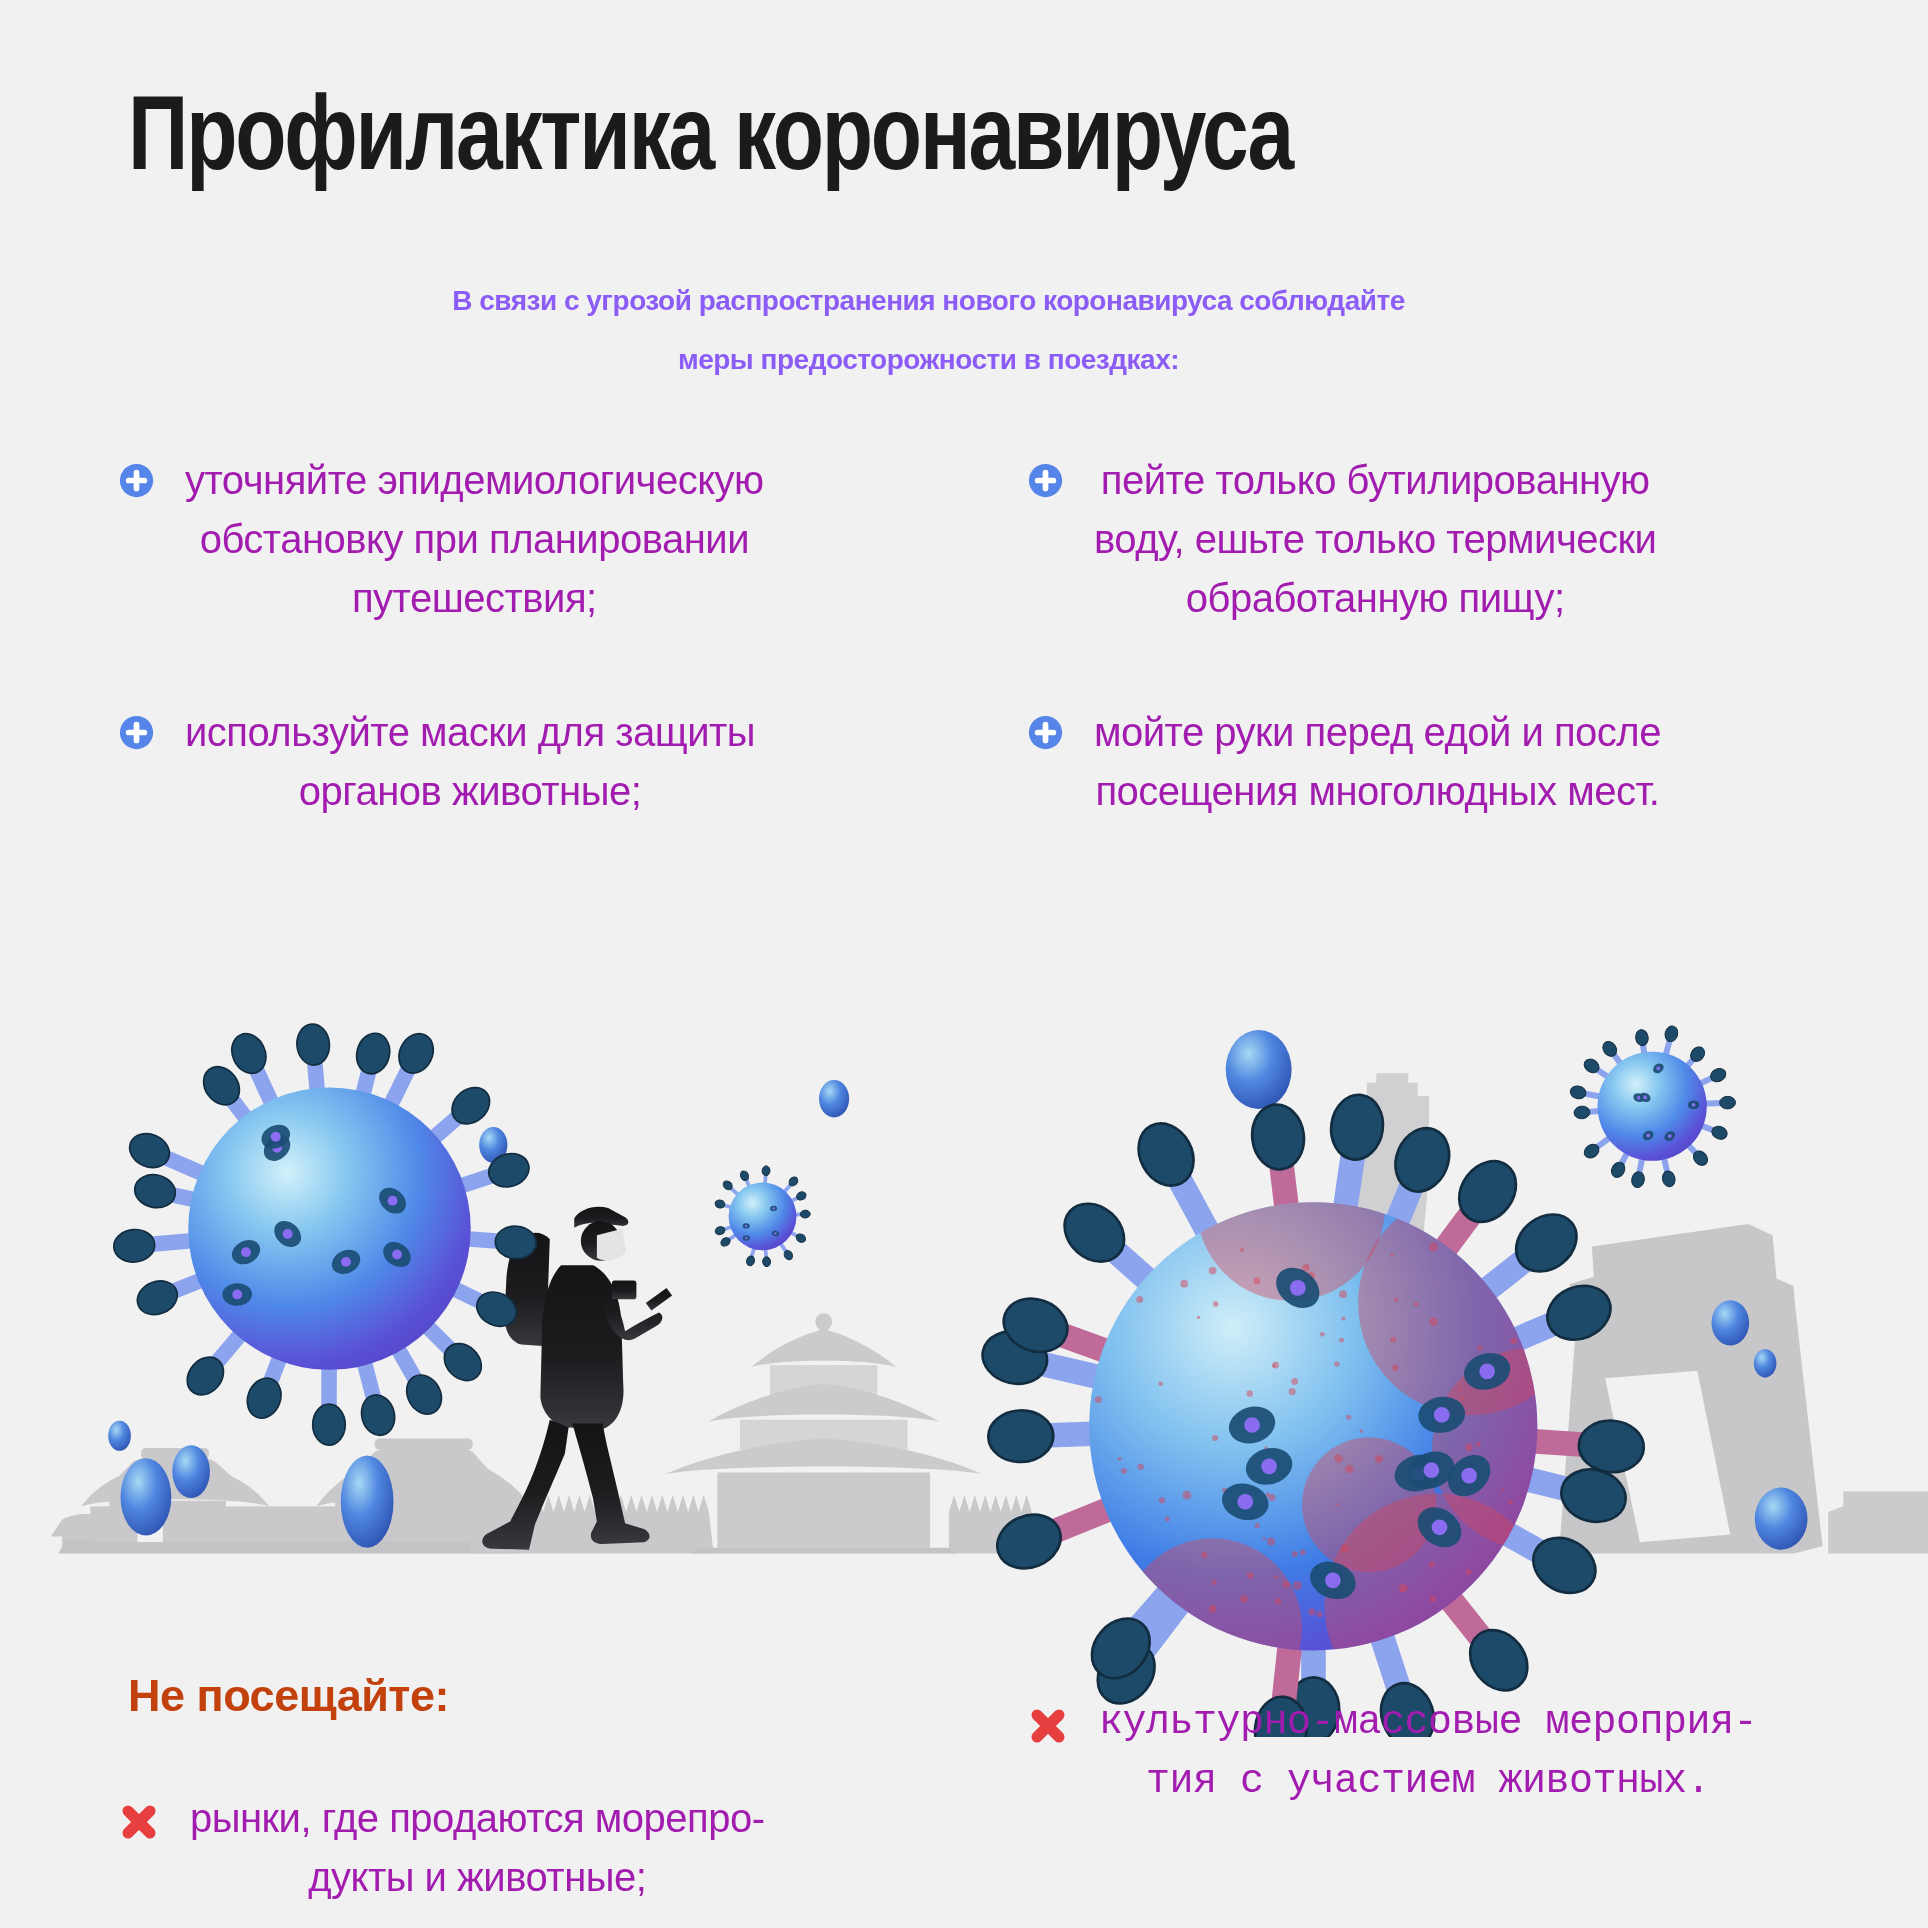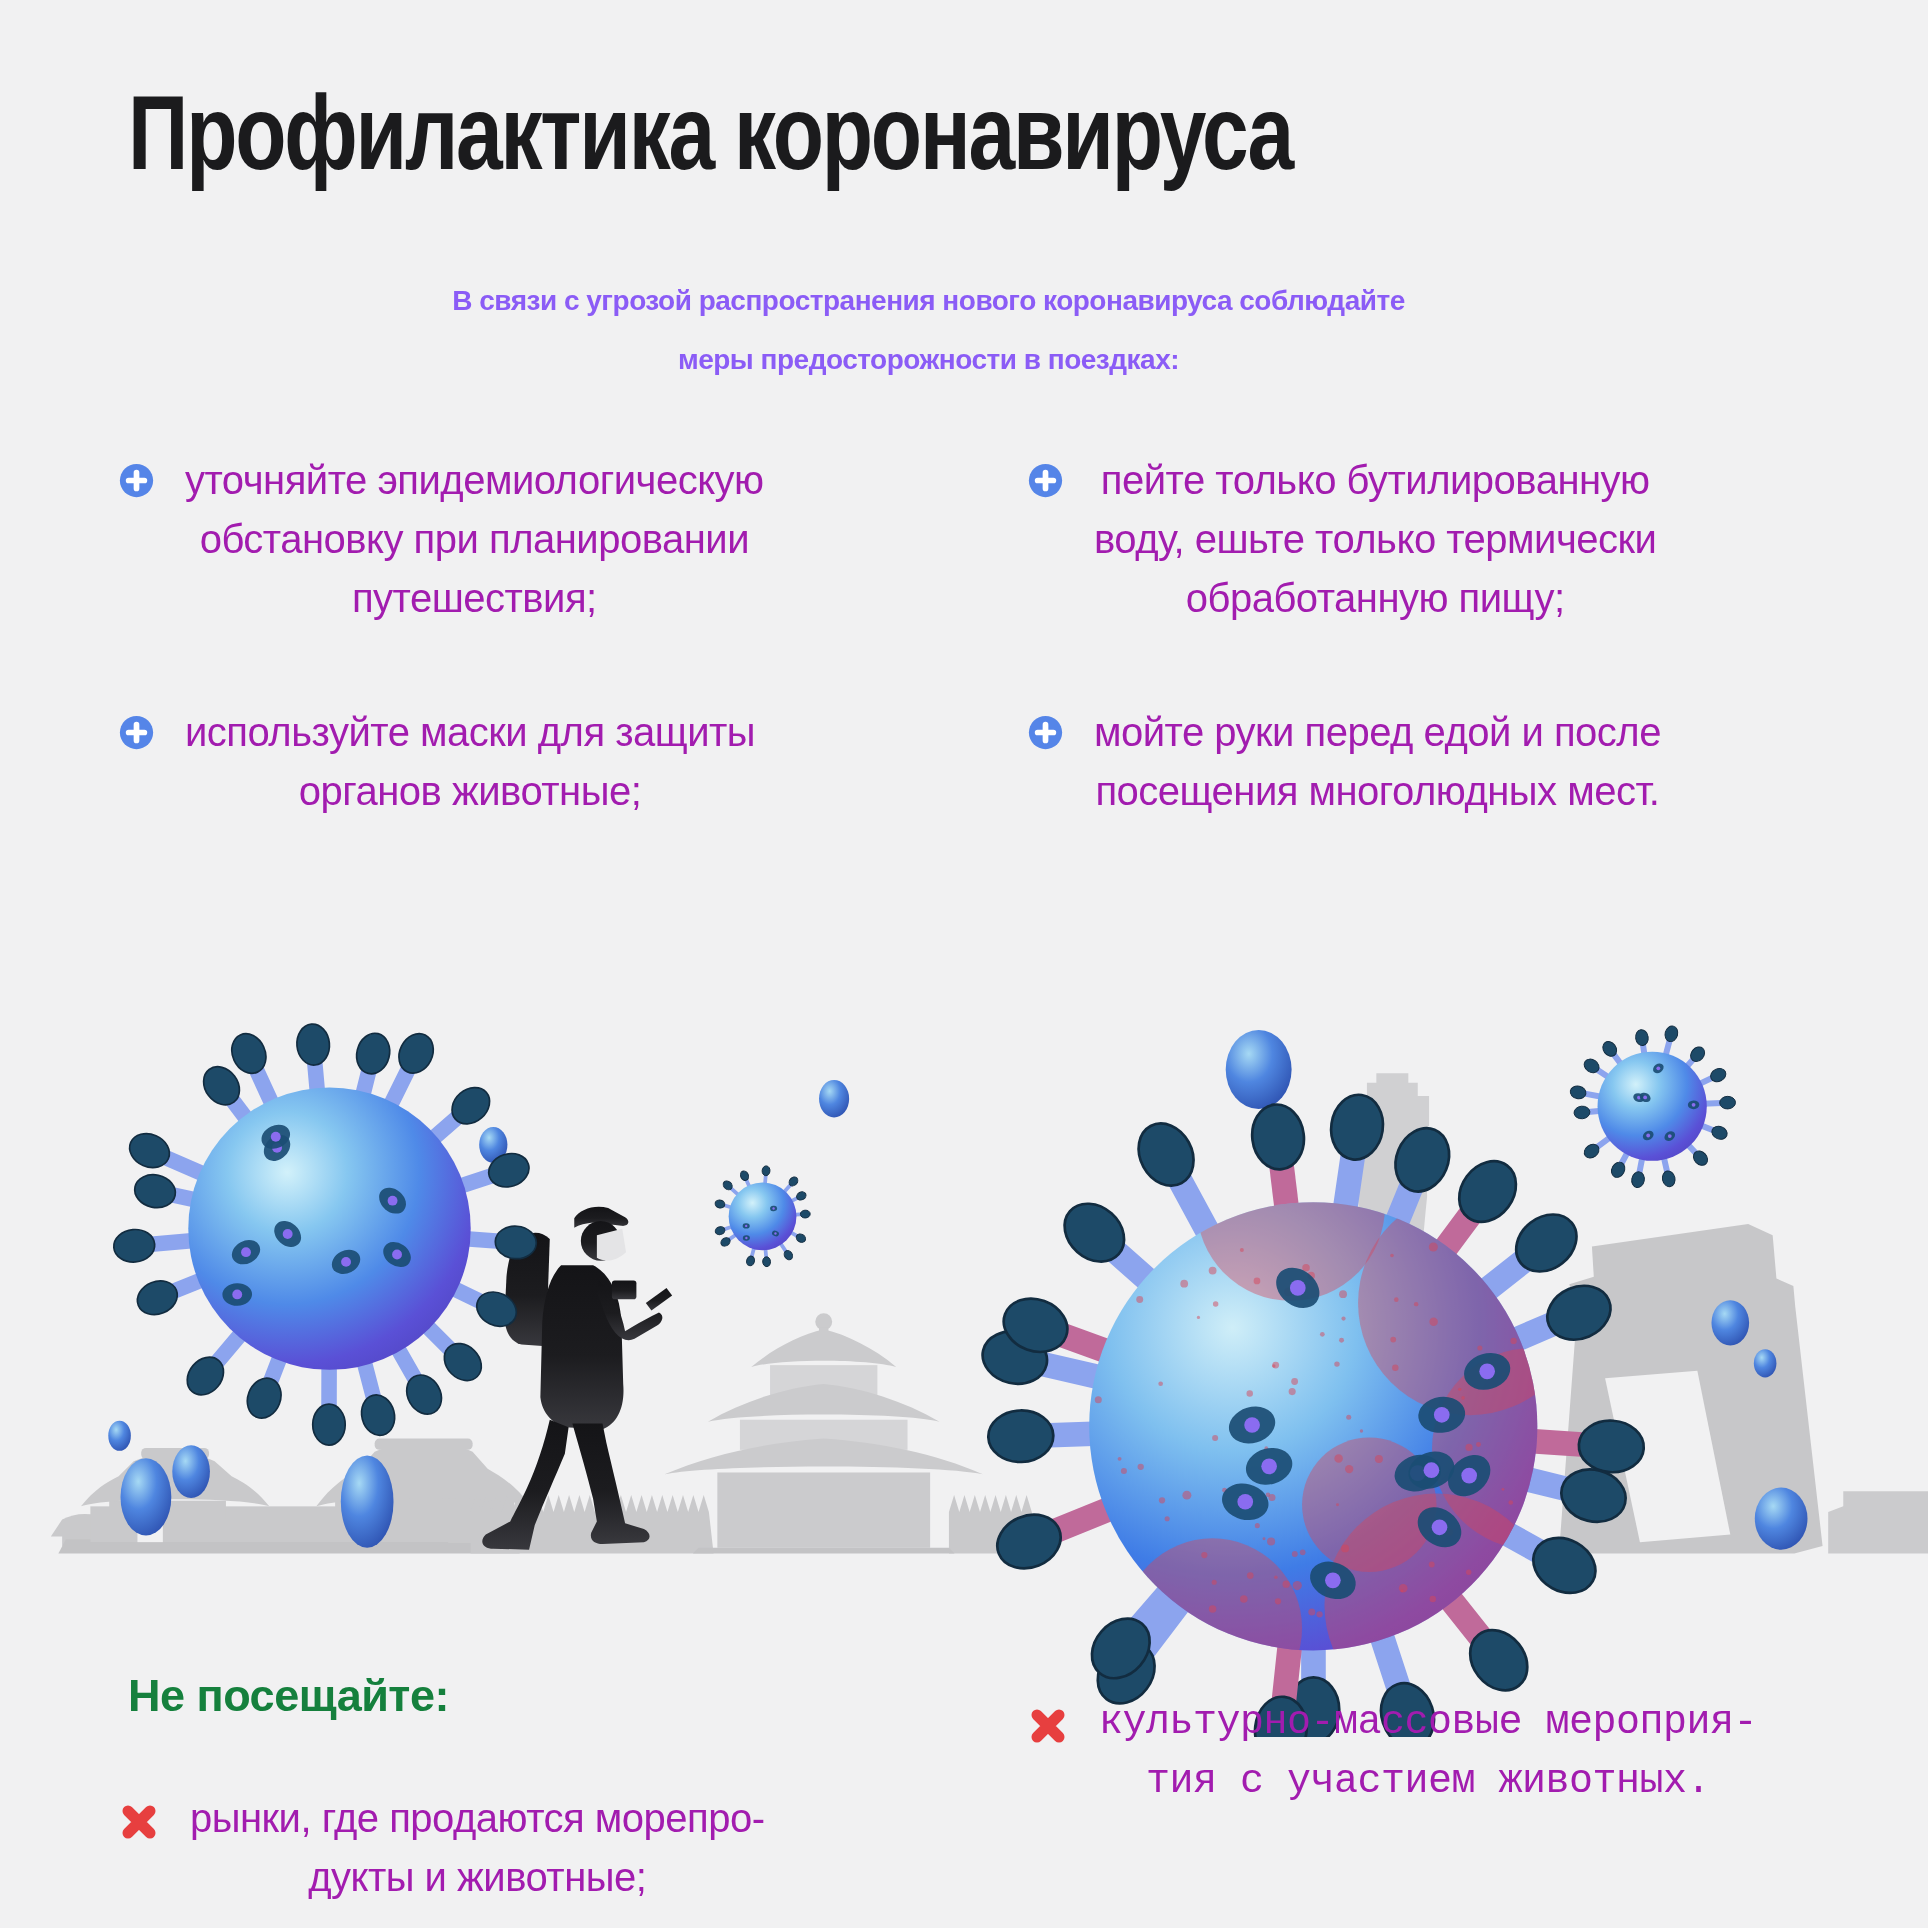--- a/index.html
+++ b/index.html
@@ -34,21 +34,21 @@
     white-space:pre-line;
   }
   #tip-0{left:119px;top:451px;}
   #tip-1{left:1028px;top:451px;}
   #tip-2{left:119px;top:703px;}
   #tip-3{left:1028px;top:703px;}
   #avoid-0{left:119px;top:1789px;}
   #avoid-1{left:1028px;top:1693px;font-family:Liberation Mono, monospace;}
   .avoid-heading{
     position:absolute;left:128px;top:1670px;margin:0;
-    font-size:45px;font-weight:700;letter-spacing:-0.5px;color:#15803d;
+    font-size:45px;font-weight:700;letter-spacing:-0.5px;color:#c2410c;
   }
   .illustration{position:absolute;left:0;top:998px;width:1928px;height:739px;}
 </style>
 </head>
 <body style="background: rgb(241, 241, 242);">
 
 <div class="page">
 
   <h1 class="title">Профилактика коронавируса</h1>
 

